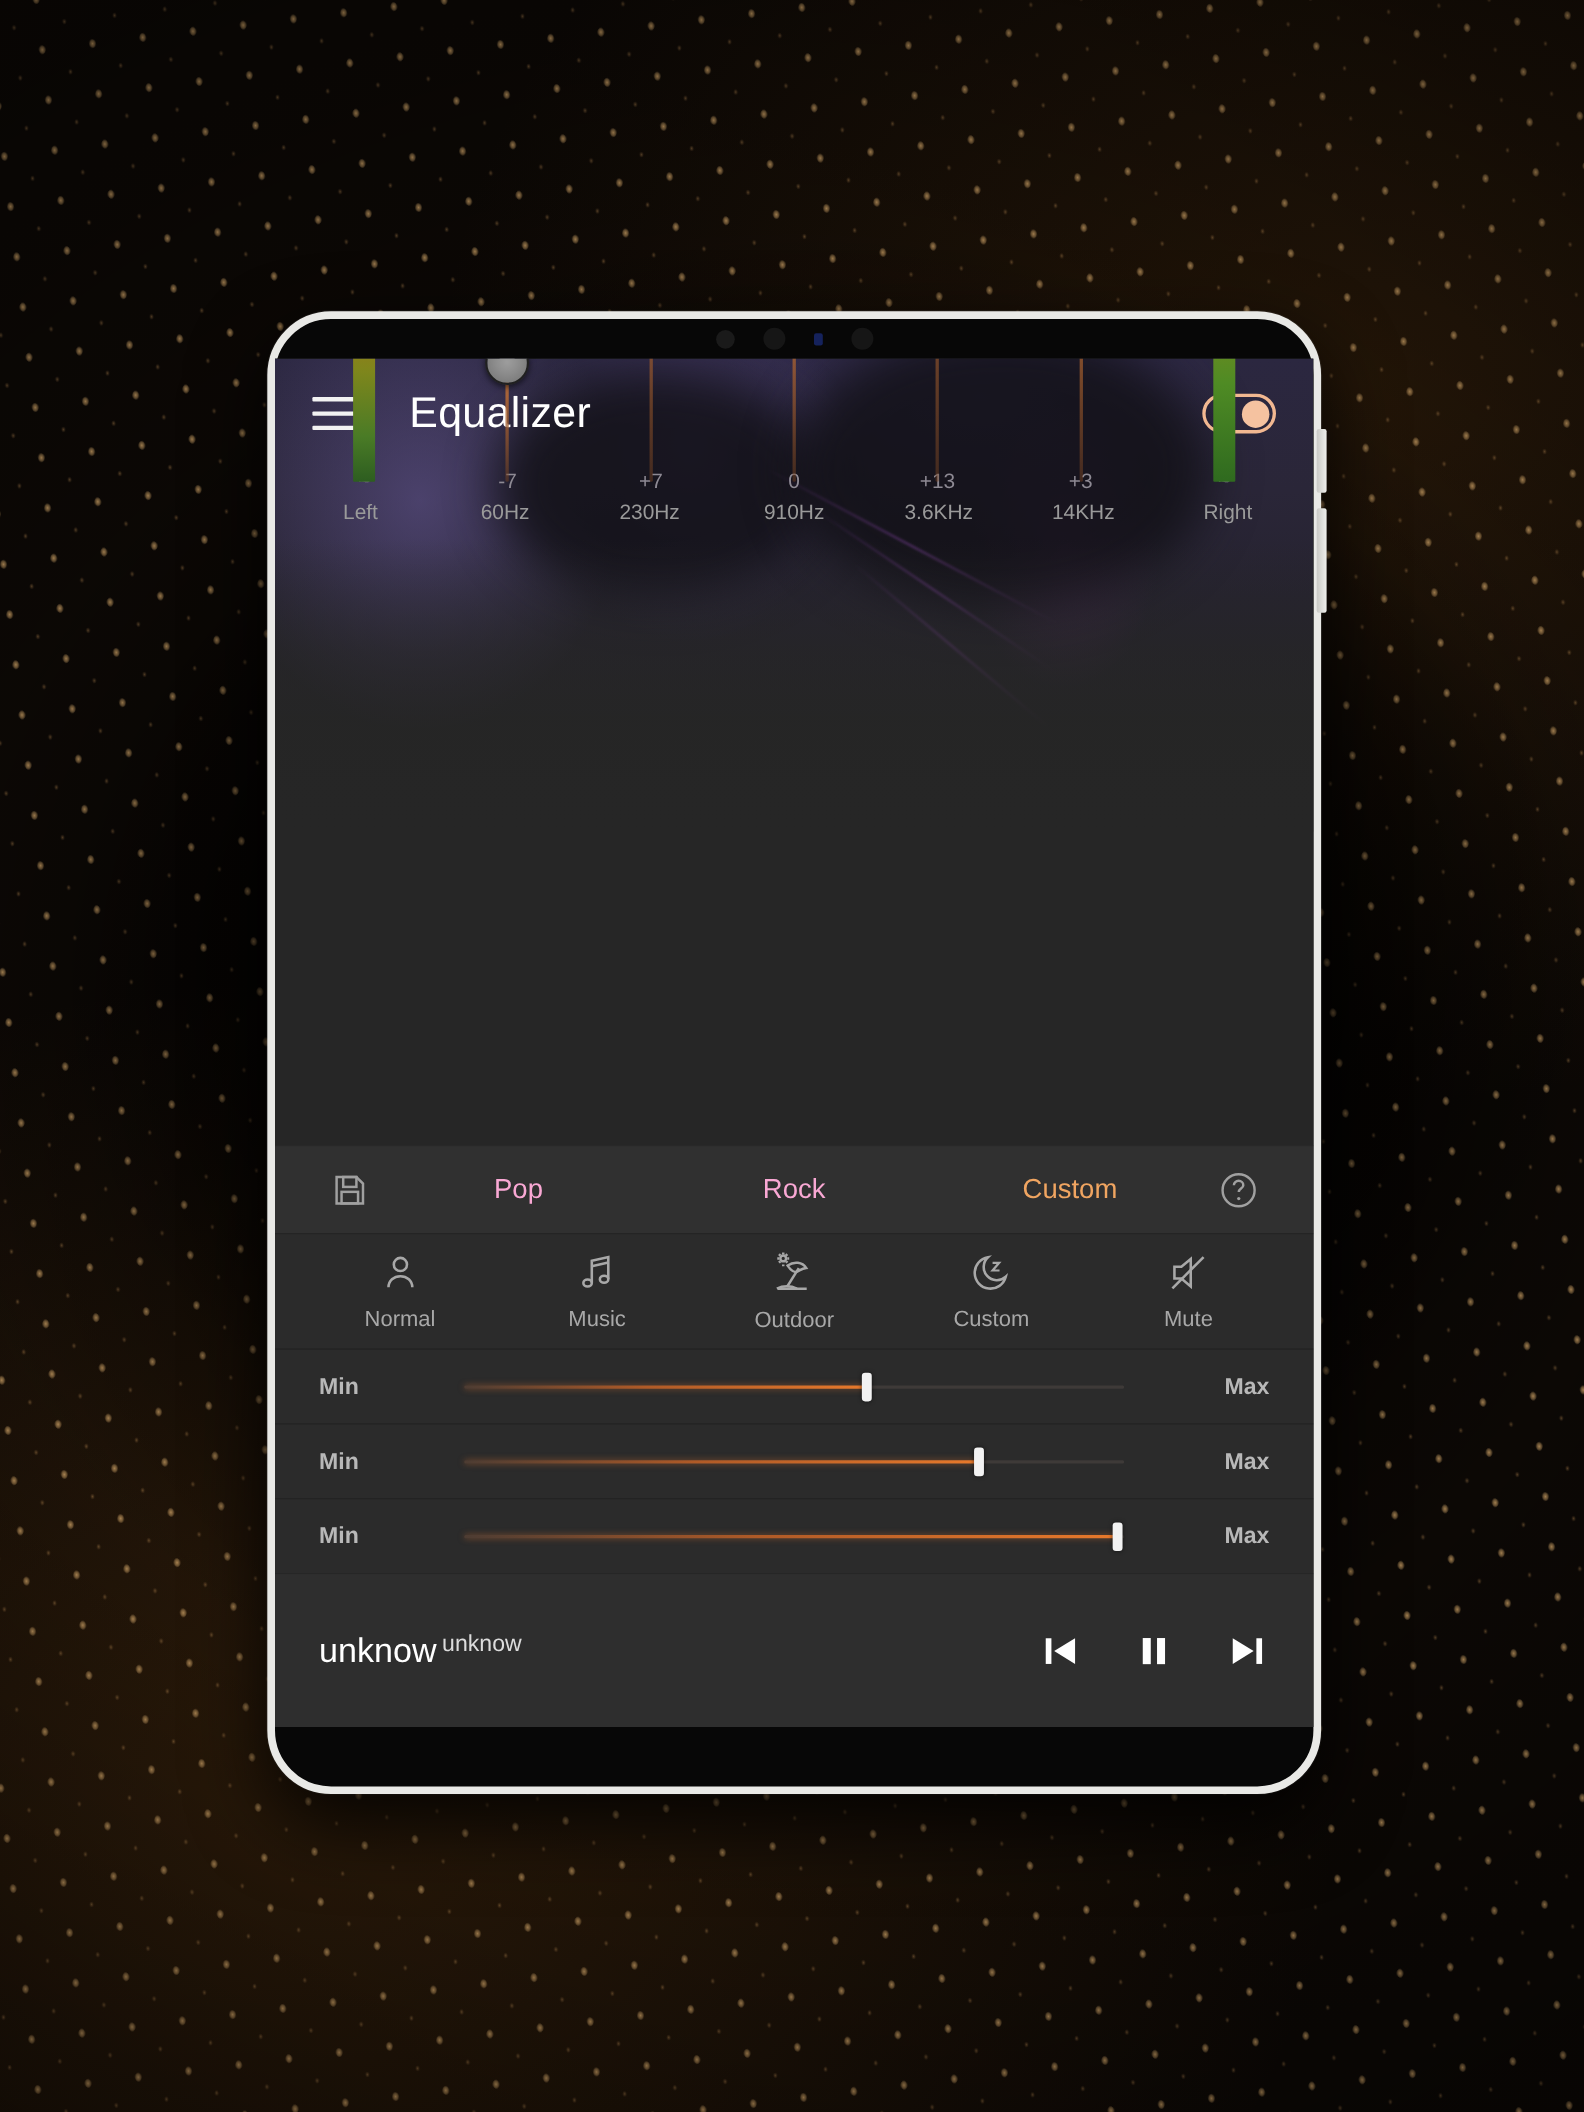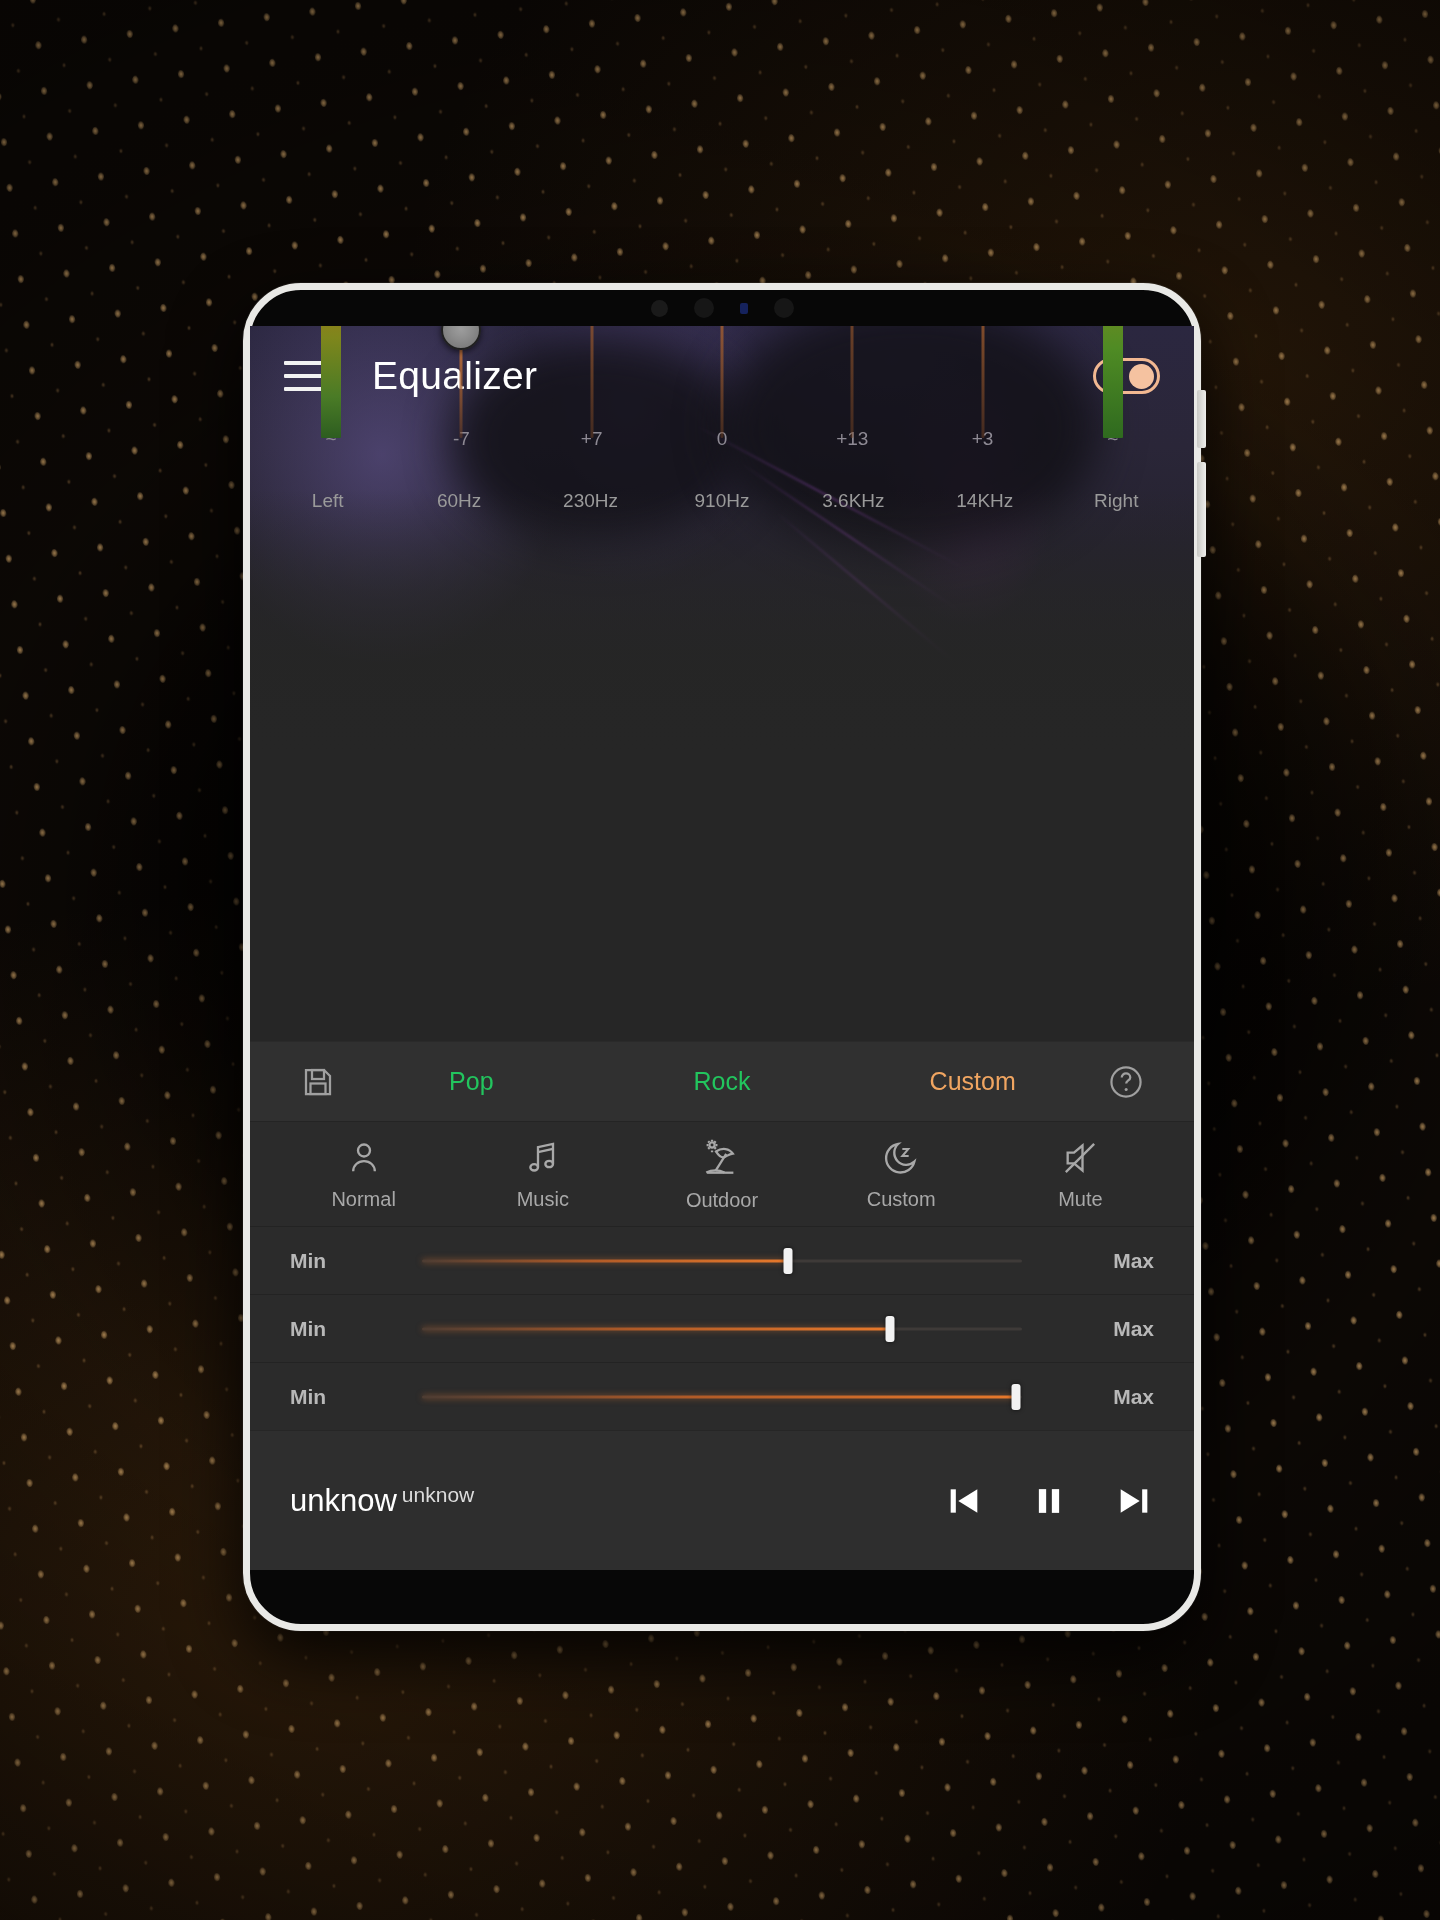--- a/index.html
+++ b/index.html
@@ -161,33 +161,33 @@
     transform:translate(-50%,-50%);
     width:15px;height:15px;border-radius:50%;
     background:radial-gradient(circle,#ececec 0%, #d2d2d2 70%, #c0c0c0 100%);
   }
   .thumb.dim{ background:radial-gradient(circle at 50% 46%, #9e9e9e 0%,#8d8d8d 40%, #7a7a7a 80%, #6e6e6e 100%); }
   .thumb.dim::after{ background:radial-gradient(circle,#9d9d9d 0%, #8d8d8d 100%); }
 
   
   #freq-row{
     position:relative; z-index:5;
-    display:flex; padding:0 12px; height:56px; align-items:flex-end;
+    display:flex; padding:0 12px; height:56px; align-items:flex-start;
   }
   #freq-row .fcell{ flex:1; text-align:center; color:#9a9a9a; font-size:19px; }
 
   
   #preset-row{
     height:80px; background:#303030;
     display:flex; align-items:center; padding:0 40px;
     border-top:1px solid #2a2a2a;
     flex:none;
   }
   .preset{
-    flex:1; text-align:center; color:#22c55e; font-size:25px; cursor:pointer;
+    flex:1; text-align:center; color:#f9a8d4; font-size:25px; cursor:pointer;
   }
   .preset.active{ color:#f0a561; }
   .icon-btn{ width:56px; display:flex; align-items:center; justify-content:center; cursor:pointer; }
 
   
   #mode-row{
     height:105px; background:#2b2b2b;
     display:flex; align-items:center; padding:0 24px;
     border-top:1px solid #242424;
     flex:none;

